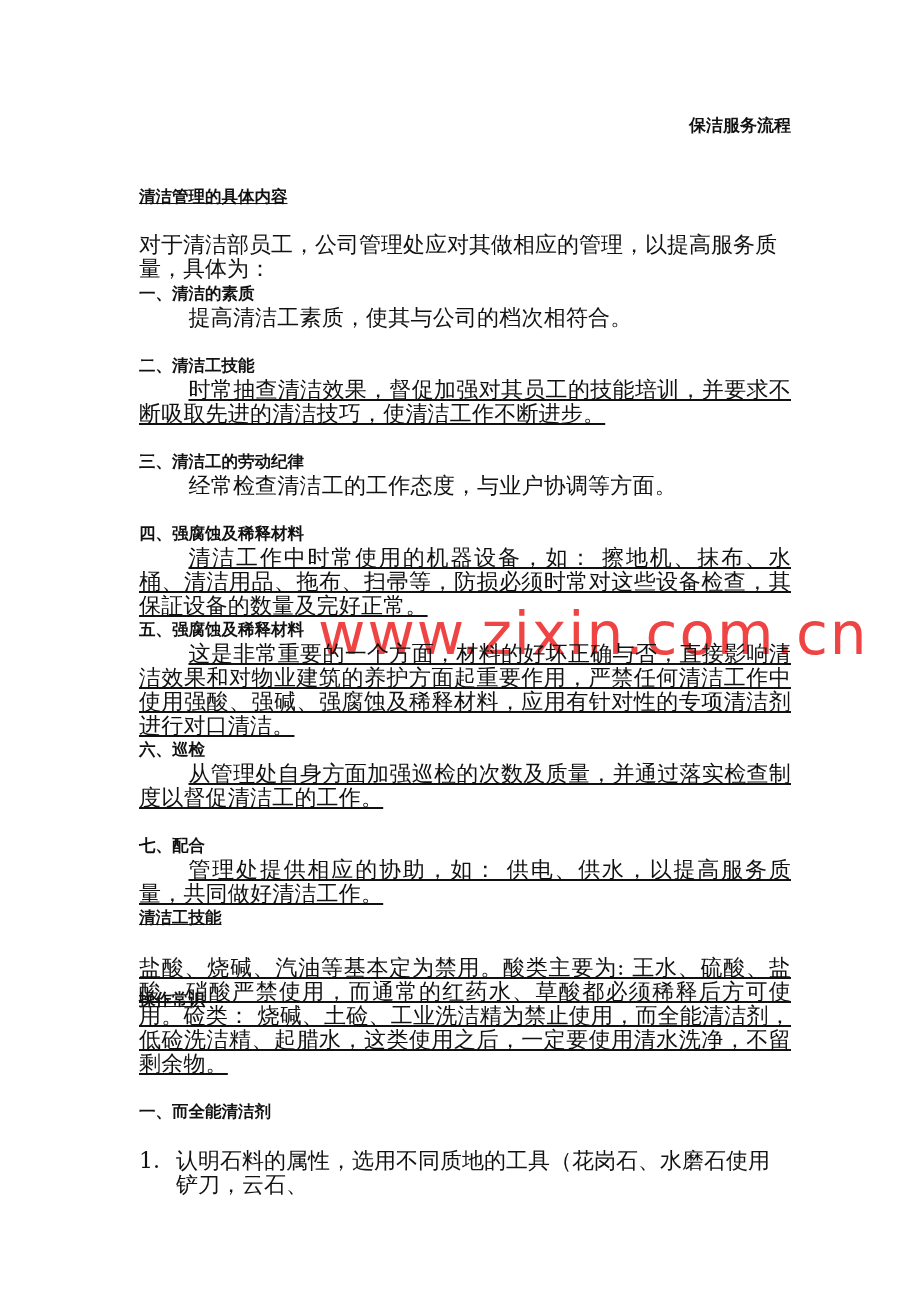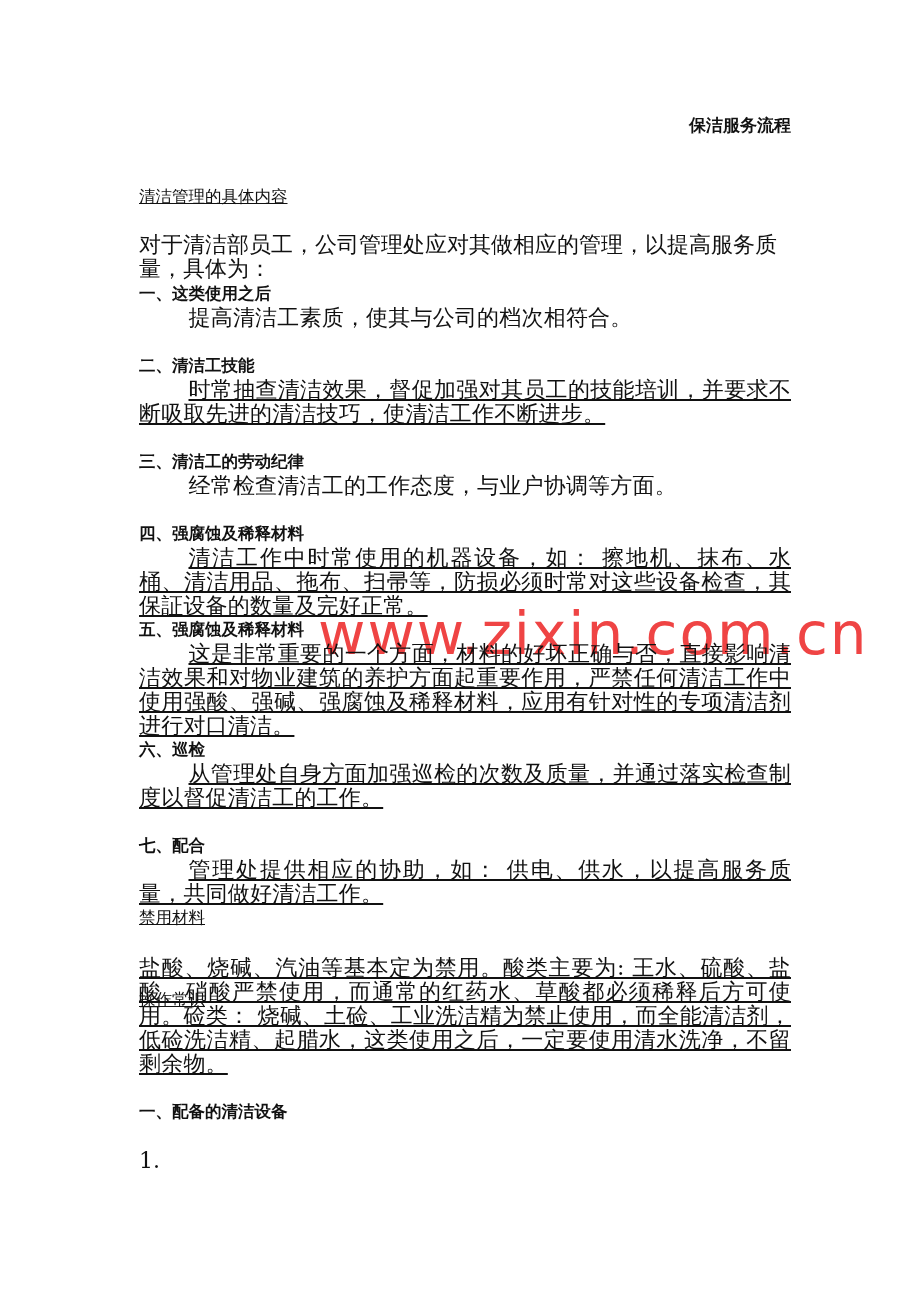--- a/index.html
+++ b/index.html
@@ -2,21 +2,21 @@
 <html><head>
 <meta charset="utf-8">
 <style>
   html, body { margin:0; padding:0; background:#ffffff; }
   body { width:920px; height:1302px; position:relative; overflow:hidden;
          font-family:"DejaVu Serif","Liberation Serif",serif; color:#111; }
   .page { position:absolute; left:139px; top:0; width:652px; }
   .abs { position:absolute; left:0; width:652px; font-size:22px; line-height:24px; white-space:normal; }
   .title { position:absolute; left:0; width:652px; top:114px; text-align:right; font-size:17px; font-weight:bold;
            font-family:"DejaVu Sans","Liberation Sans",sans-serif; }
-  .h-u { font-weight:normal; text-decoration:underline; font-family:"DejaVu Sans","Liberation Sans",sans-serif; font-size:16.5px; }
+  .h-u { font-weight:bold; text-decoration:underline; font-family:"DejaVu Sans","Liberation Sans",sans-serif; font-size:16.5px; }
   .h { font-weight:bold; font-family:"DejaVu Sans","Liberation Sans",sans-serif; font-size:16.5px; }
   .p { text-indent:2.25em; letter-spacing:0.2px; }
   .pj { text-align:justify; text-align-last:left; letter-spacing:0.2px;text-decoration:underline; }
   .li { display:flex; }
   .li .num { width:37px; flex:none; }
   .watermark { position:absolute; left:318px; top:600px; font-family:"DejaVu Sans","Liberation Sans",sans-serif;
                font-size:58px; color:#ef4444; letter-spacing:2px; z-index:0; pointer-events:none; }
   .abs, .title { z-index:1; }
 </style>
 </head>
@@ -25,44 +25,45 @@
 <div class="watermark">www.zixin.com.cn</div>
 
 <div class="page">
 
   <div class="title">保洁服务流程</div>
 
   <div class="abs h-u" style="top:185px">清洁管理的具体内容</div>
 
   <div class="abs" style="top:233px">对于清洁部员工，公司管理处应对其做相应的管理，以提高服务质量，具体为：</div>
 
-  <div class="abs h" style="top:282px">一、这类使用之后</div>
+  <div class="abs h" style="top:282px">一、清洁的素质</div>
   <div class="abs p" style="top:306px">提高清洁工素质，使其与公司的档次相符合。</div>
 
   <div class="abs h" style="top:354px">二、清洁工技能</div>
   <div class="abs p pj" style="top:378px">时常抽查清洁效果，督促加强对其员工的技能培训，并要求不断吸取先进的清洁技巧，使清洁工作不断进步。</div>
 
   <div class="abs h" style="top:450px">三、清洁工的劳动纪律</div>
   <div class="abs p" style="top:474px">经常检查清洁工的工作态度，与业户协调等方面。</div>
 
   <div class="abs h" style="top:522px">四、强腐蚀及稀释材料</div>
   <div class="abs p pj" style="top:546px">清洁工作中时常使用的机器设备，如： 擦地机、抹布、水桶、清洁用品、拖布、扫帚等，防损必须时常对这些设备检查，其保証设备的数量及完好正常。</div>
 
   <div class="abs h" style="top:618px">五、强腐蚀及稀释材料</div>
   <div class="abs p pj" style="top:642px">这是非常重要的一个方面，材料的好坏正确与否，直接影响清洁效果和对物业建筑的养护方面起重要作用，严禁任何清洁工作中使用强酸、强碱、强腐蚀及稀释材料，应用有针对性的专项清洁剂进行对口清洁。</div>
 
   <div class="abs h" style="top:738px">六、巡检</div>
   <div class="abs p pj" style="top:762px">从管理处自身方面加强巡检的次数及质量，并通过落实检查制度以督促清洁工的工作。</div>
 
   <div class="abs h" style="top:834px">七、配合</div>
   <div class="abs p pj" style="top:858px">管理处提供相应的协助，如： 供电、供水，以提高服务质量，共同做好清洁工作。</div>
 
-  <div class="abs h-u" style="top:906px">禁用材料</div>
+  <div class="abs h-u" style="top:906px">清洁工技能</div>
   <div class="abs pj" style="top:956px">盐酸、烧碱、汽油等基本定为禁用。酸类主要为: 王水、硫酸、盐酸、硝酸严禁使用，而通常的红药水、草酸都必须稀释后方可使用。硷类： 烧碱、土硷、工业洗洁精为禁止使用，而全能清洁剂，低硷洗洁精、起腊水，这类使用之后，一定要使用清水洗净，不留剩余物。</div>
 
   <div class="abs h-u" style="top:988px">操作常识</div>
-  <div class="abs h" style="top:1100px">一、配备的清洁设备</div>
+  <div class="abs h" style="top:1100px">一、而全能清洁剂</div>
 
   <div class="abs li" style="top:1149px">
     <span class="num">1.</span>
+    <span>认明石料的属性，选用不同质地的工具（花岗石、水磨石使用铲刀，云石、</span>
   </div>
 
 </div>
 
 </body></html>

